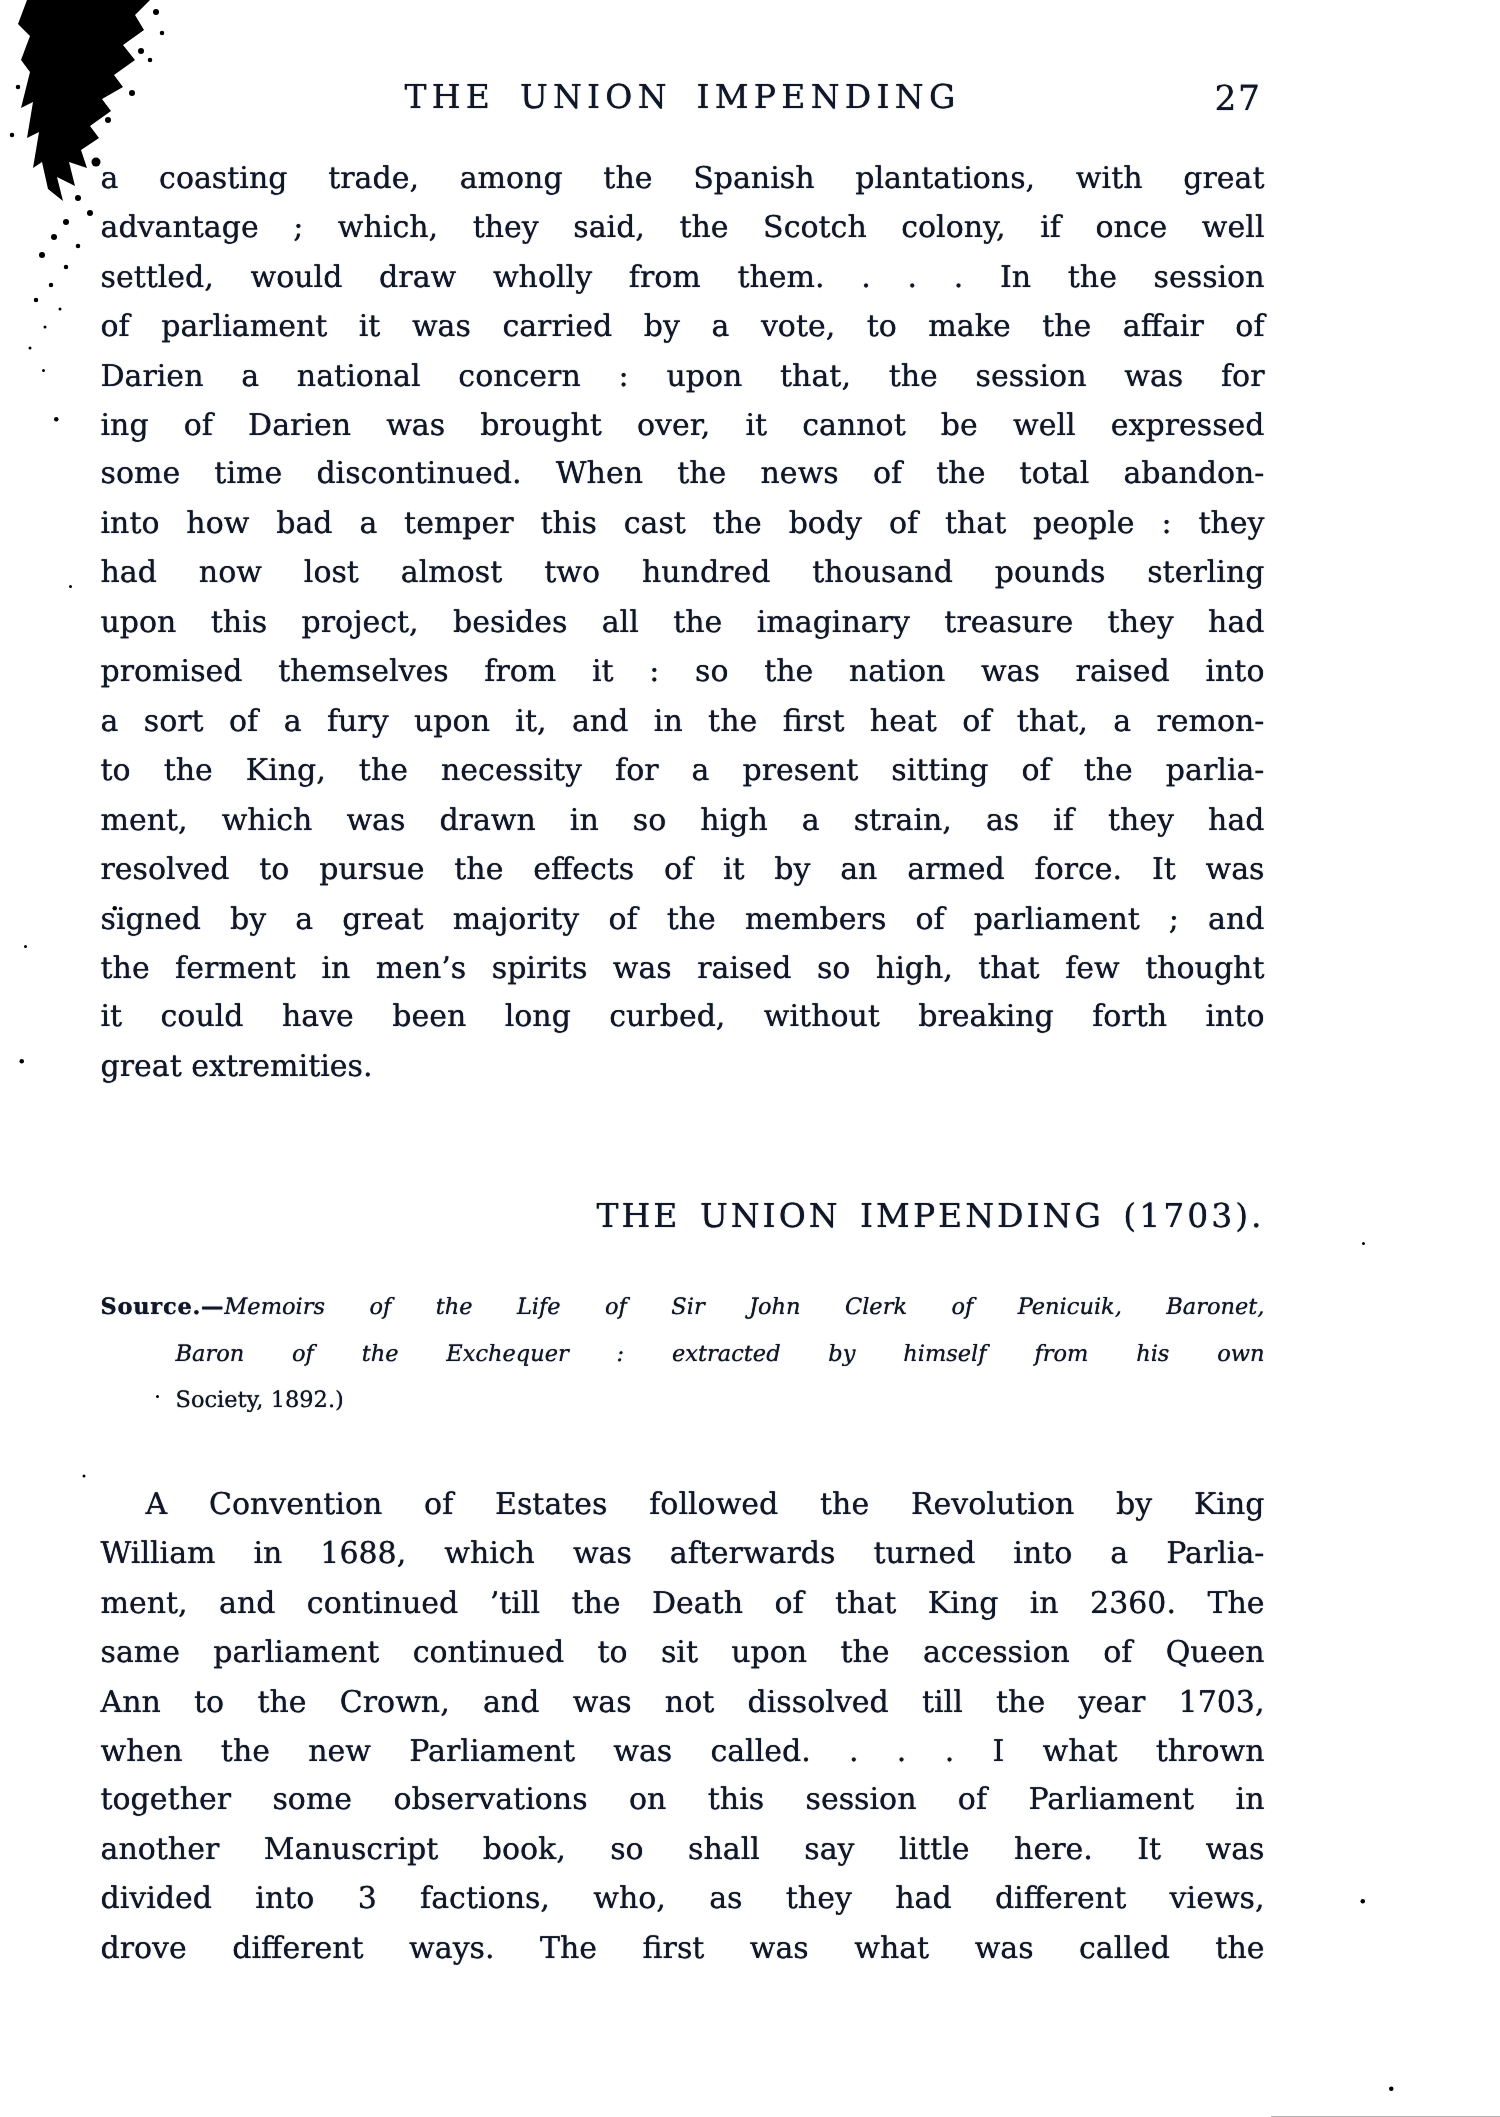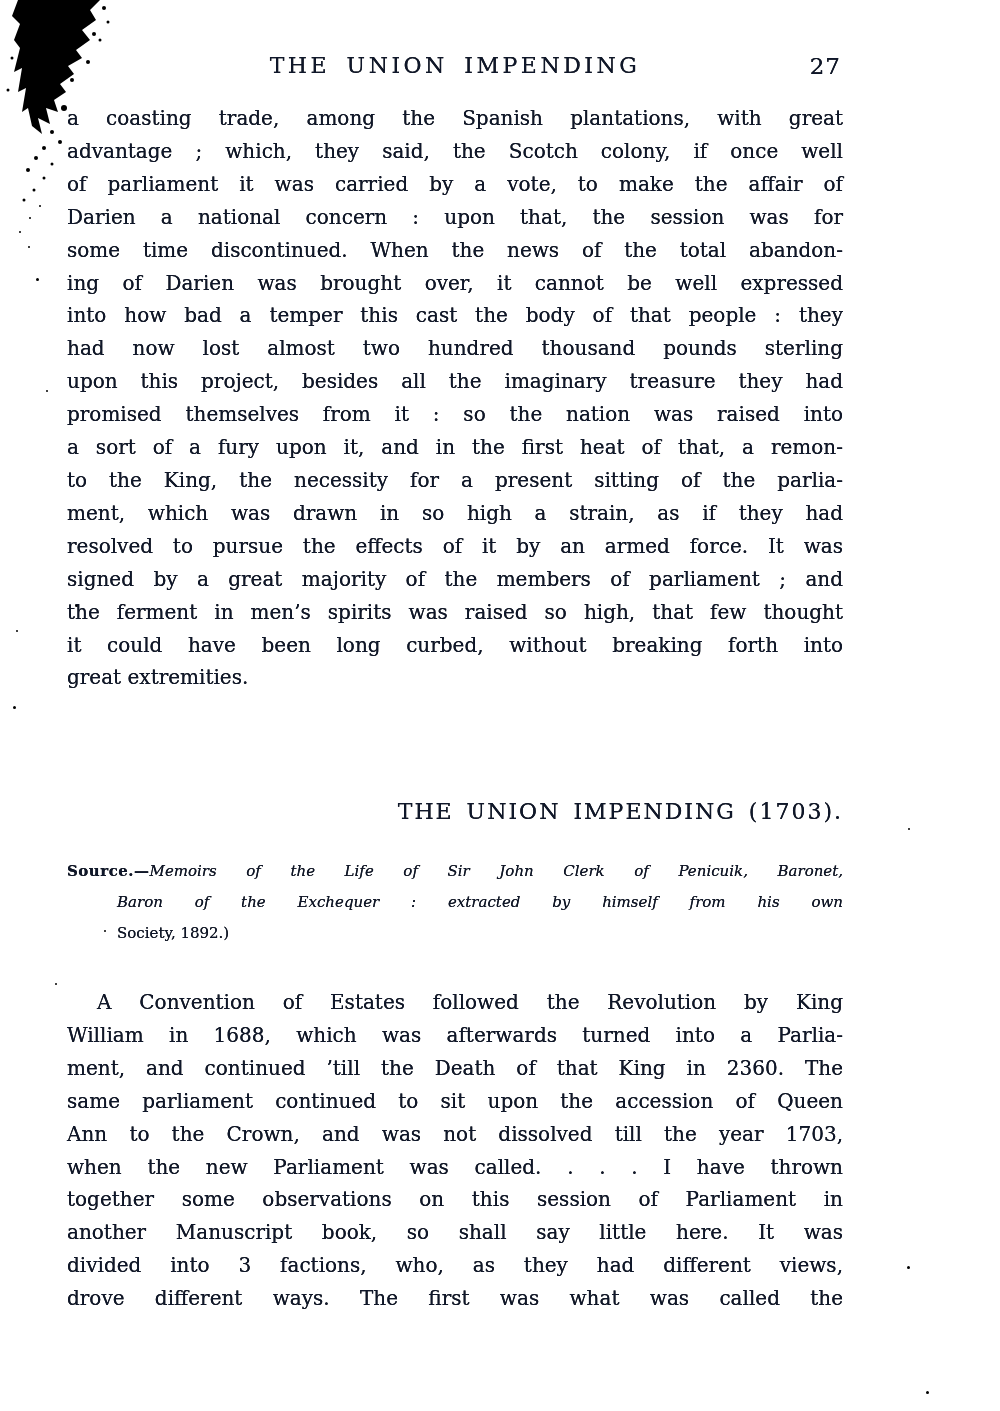--- a/index.html
+++ b/index.html
@@ -110,24 +110,25 @@
   <div class="dot" style="left:926px;top:1391px"></div>
 
   <header class="running-head">
     <span class="rh-title">THE UNION IMPENDING</span>
     <span class="rh-num">27</span>
   </header>
 
   <section class="para p1">
     <div class="line">a coasting trade, among the Spanish plantations, with great</div>
     <div class="line">advantage ; which, they said, the Scotch colony, if once well</div>
+    <div class="line">settled, would draw wholly from them. . . .  In the session</div>
     <div class="line">of parliament it was carried by a vote, to make the affair of</div>
     <div class="line">Darien a national concern : upon that, the session was for</div>
+    <div class="line">ing of Darien was brought over, it cannot be well expressed</div>
     <div class="line">some time discontinued.  When the news of the total abandon-</div>
-    <div class="line">ing of Darien was brought over, it cannot be well expressed</div>
     <div class="line">into how bad a temper this cast the body of that people : they</div>
     <div class="line">had now lost almost two hundred thousand pounds sterling</div>
     <div class="line">upon this project, besides all the imaginary treasure they had</div>
     <div class="line">promised themselves from it : so the nation was raised into</div>
     <div class="line">a sort of a fury upon it, and in the first heat of that, a remon-</div>
     <div class="line">to the King, the necessity for a present sitting of the parlia-</div>
     <div class="line">ment, which was drawn in so high a strain, as if they had</div>
     <div class="line">resolved to pursue the effects of it by an armed force.  It was</div>
     <div class="line">signed by a great majority of the members of parliament ; and</div>
     <div class="line">the ferment in men’s spirits was raised so high, that few thought</div>
@@ -142,20 +143,20 @@
     <div class="src-line cont"><i class="ital">Baron of the Exchequer : extracted by himself from his own</i></div>
     <div class="src-line cont lastline"><span>Society, 1892.)</span></div>
   </section>
 
   <section class="para p2">
     <div class="line firstindent">A Convention of Estates followed the Revolution by King</div>
     <div class="line">William in 1688, which was afterwards turned into a Parlia-</div>
     <div class="line">ment, and continued ’till the Death of that King in 2360.  The</div>
     <div class="line">same parliament continued to sit upon the accession of Queen</div>
     <div class="line">Ann to the Crown, and was not dissolved till the year 1703,</div>
-    <div class="line">when the new Parliament was called. . . .  I have thrown</div>
+    <div class="line">when the new Parliament was called. . . .  I what thrown</div>
     <div class="line">together some observations on this session of Parliament in</div>
     <div class="line">another Manuscript book, so shall say little here.  It was</div>
     <div class="line">divided into 3 factions, who, as they had different views,</div>
     <div class="line">drove different ways.  The first was what was called the</div>
   </section>
 
 </div>
 
 </body></html>

